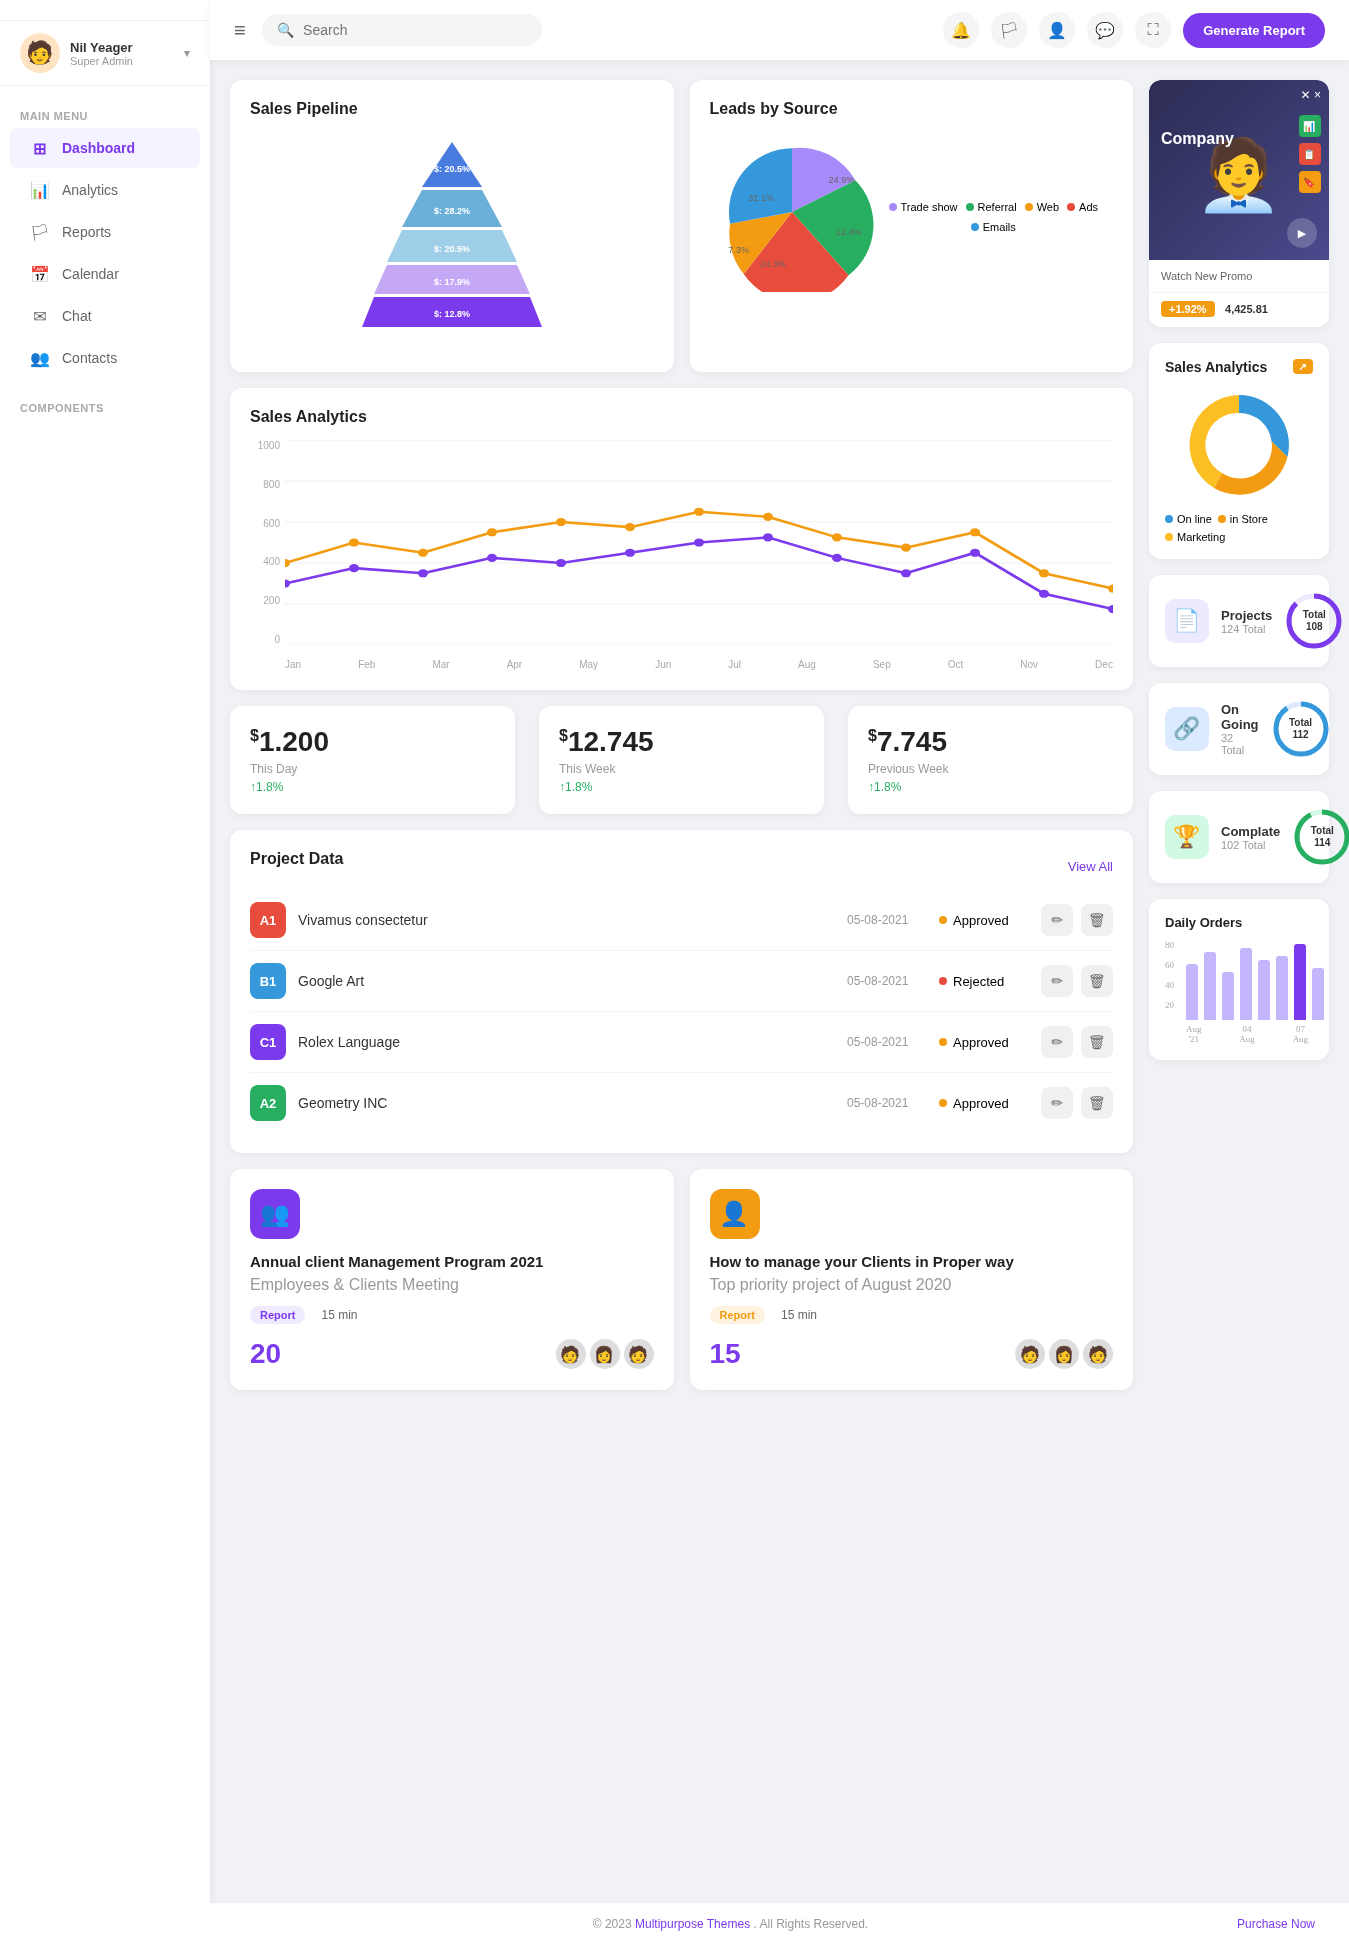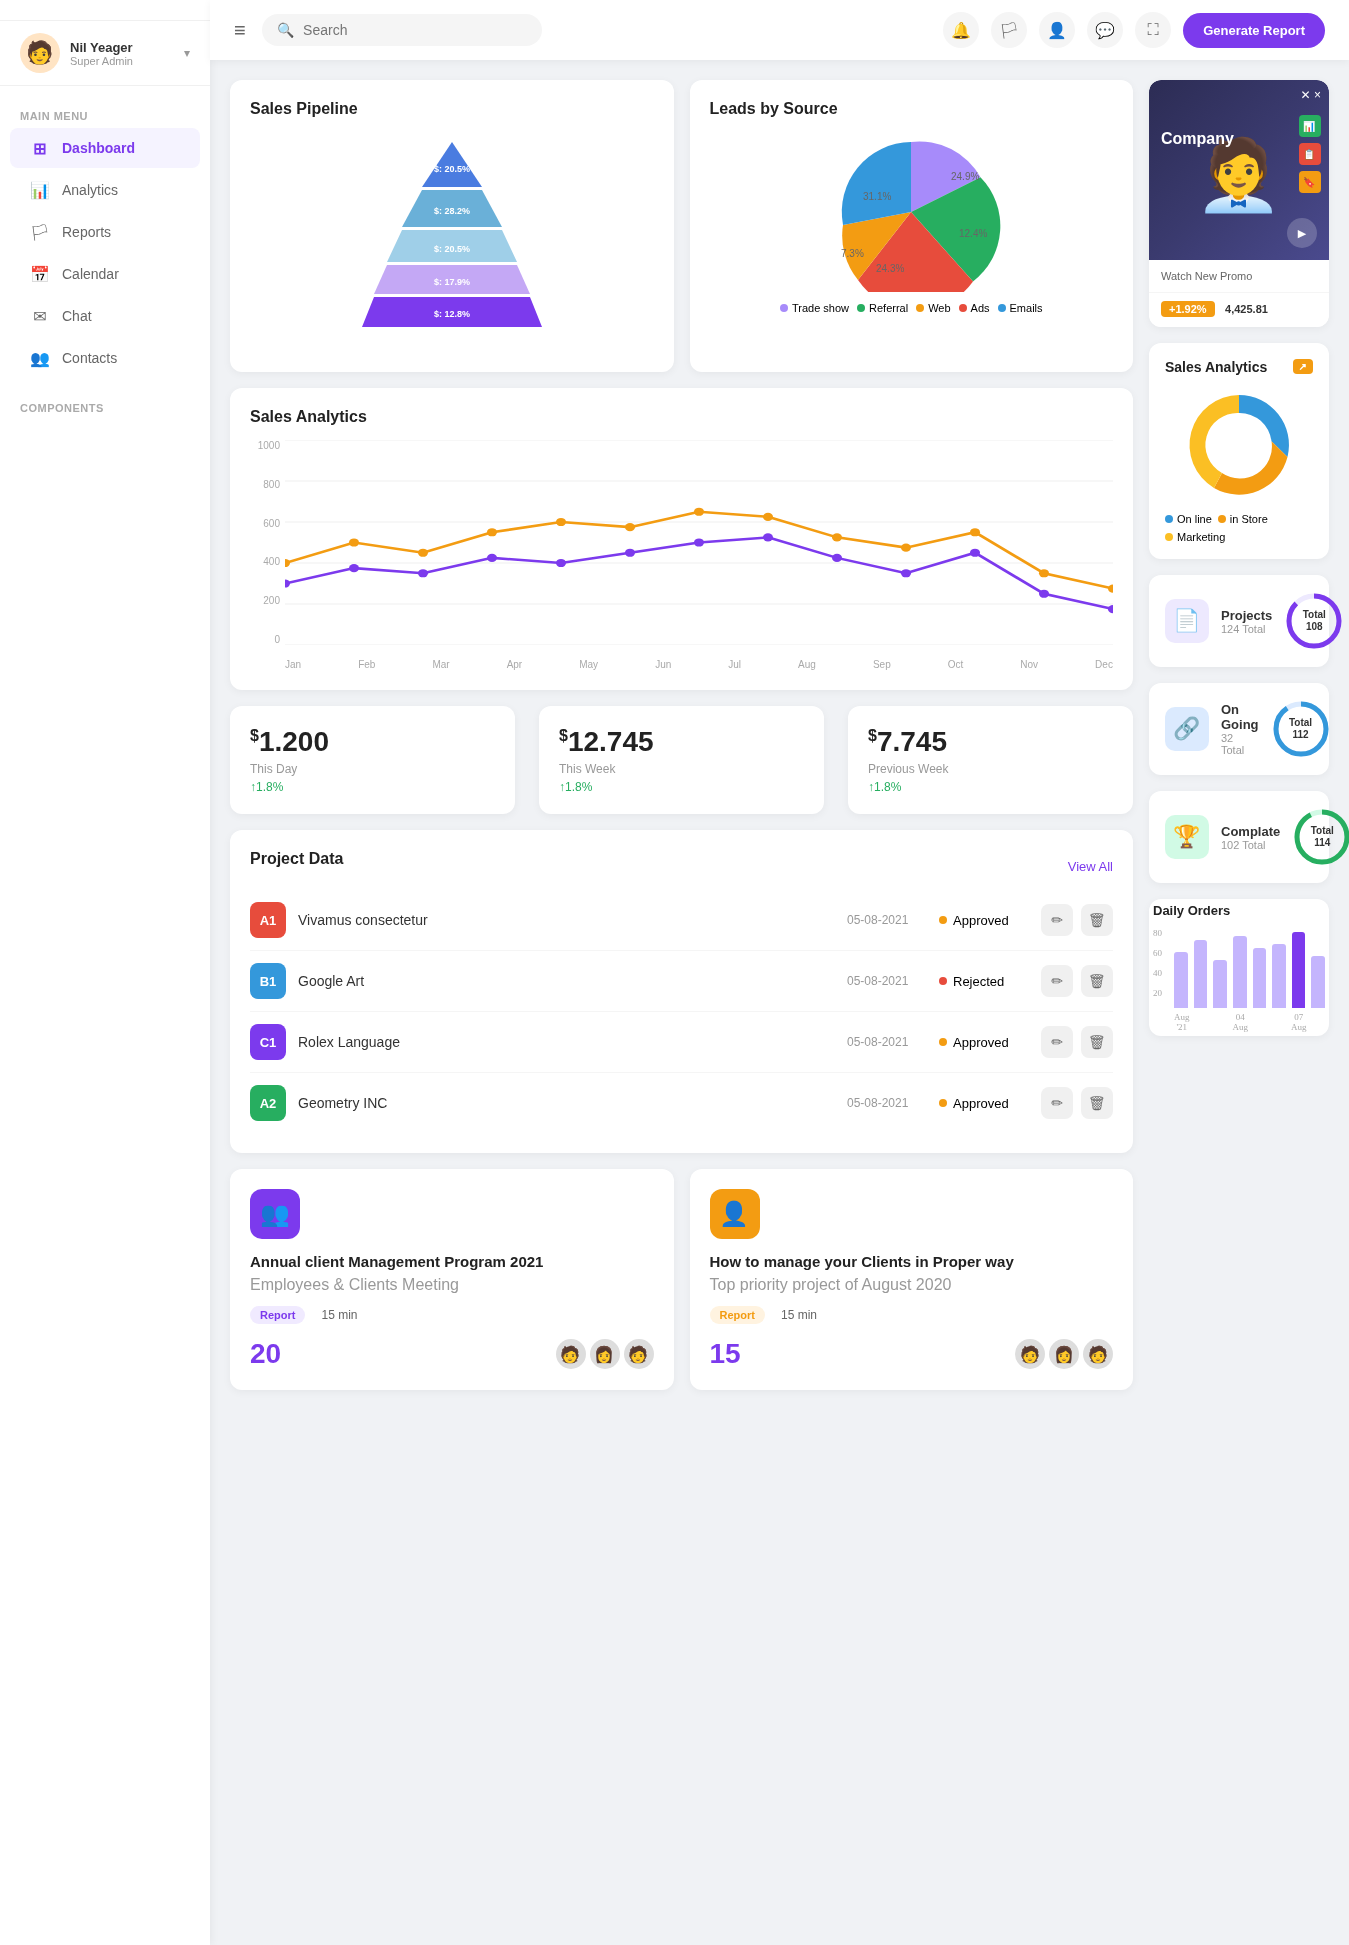--- a/index.html
+++ b/index.html
@@ -98,21 +98,21 @@
 
     
     .top-row { display: flex; gap: 16px; }
     .sales-pipeline-card { flex: 1; }
     .leads-card { flex: 1; }
 
     
     .pyramid-svg { width: 200px; height: 220px; }
 
     
-    .pie-container { display: flex; flex-direction: column; align-items: center; }
+    .pie-container { display: flex; flex-direction: row; align-items: center; }
     .pie-legend { display: flex; flex-wrap: wrap; gap: 8px; justify-content: center; margin-top: 10px; font-size: 11px; }
     .legend-item { display: flex; align-items: center; gap: 4px; }
     .legend-dot { width: 8px; height: 8px; border-radius: 50%; }
 
     
     .stats-row { display: flex; gap: 24px; }
     .stat-card {
       flex: 1; background: #fff; border-radius: 12px; padding: 20px;
       box-shadow: 0 2px 8px rgba(0,0,0,0.05);
     }
@@ -203,21 +203,21 @@
 
     
     .circular-progress { position: relative; width: 60px; height: 60px; flex-shrink: 0; }
     .circular-progress svg { transform: rotate(-90deg); }
     .progress-text {
       position: absolute; top: 50%; left: 50%; transform: translate(-50%, -50%);
       font-size: 10px; font-weight: 700; color: #333; text-align: center; line-height: 1.2;
     }
 
     
-    .daily-orders-card { background: #fff; border-radius: 12px; padding: 4px; box-shadow: 0 2px 8px rgba(0,0,0,0.05); }
+    .daily-orders-card { background: #fff; border-radius: 12px; padding: 16px; box-shadow: 0 2px 8px rgba(0,0,0,0.05); }
     .daily-orders-title { font-size: 13px; font-weight: 700; color: #222; margin-bottom: 10px; }
     .bar-chart { display: flex; align-items: flex-end; gap: 6px; height: 80px; }
     .bar { flex: 1; background: #c4b5fd; border-radius: 3px 3px 0 0; min-width: 12px; }
     .bar.active { background: #7c3aed; }
     .bar-labels { display: flex; gap: 6px; margin-top: 4px; }
     .bar-label { flex: 1; font-size: 9px; color: #aaa; text-align: center; }
     .bar-y-labels { display: flex; flex-direction: column; justify-content: space-between; height: 80px; margin-right: 4px; font-size: 9px; color: #aaa; }
 
     
     .footer {
@@ -705,14 +705,22 @@
               <span class="bar-label"></span>
             </div>
           </div>
         </div>
       </div>
 
     </div>
 
   </div>
 
+  <div class="footer">
+    <span>© 2023 </span>
+    <a href="#">Multipurpose Themes</a>
+    <span>. All Rights Reserved.</span>
+    <span class="footer-right">
+      <a href="#">Purchase Now</a>
+    </span>
+  </div>
 
 </div>
 
 </body></html>

